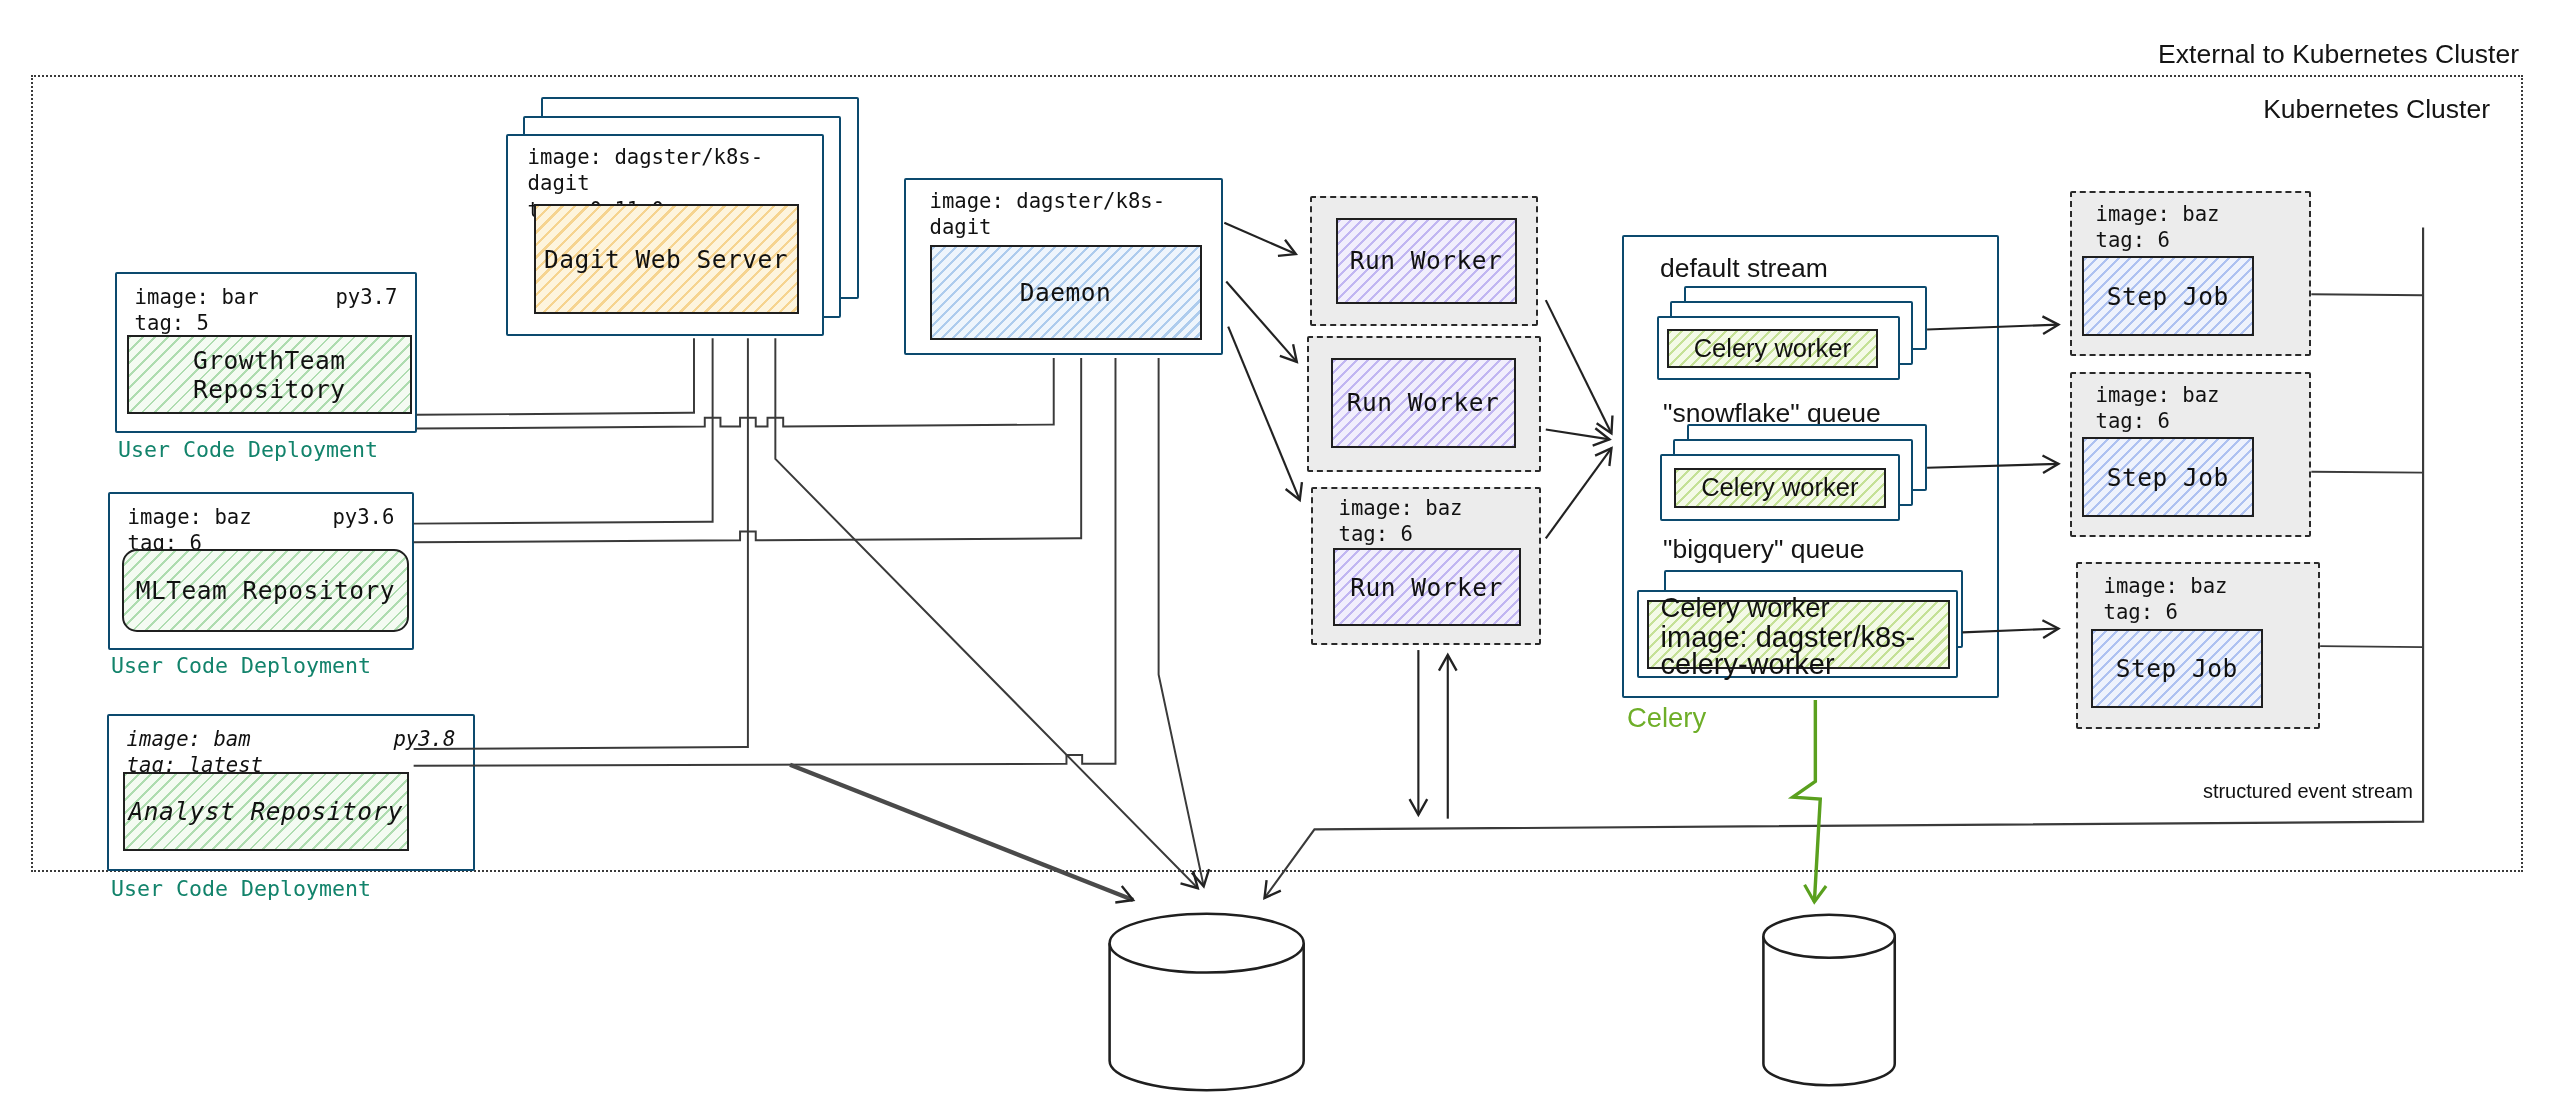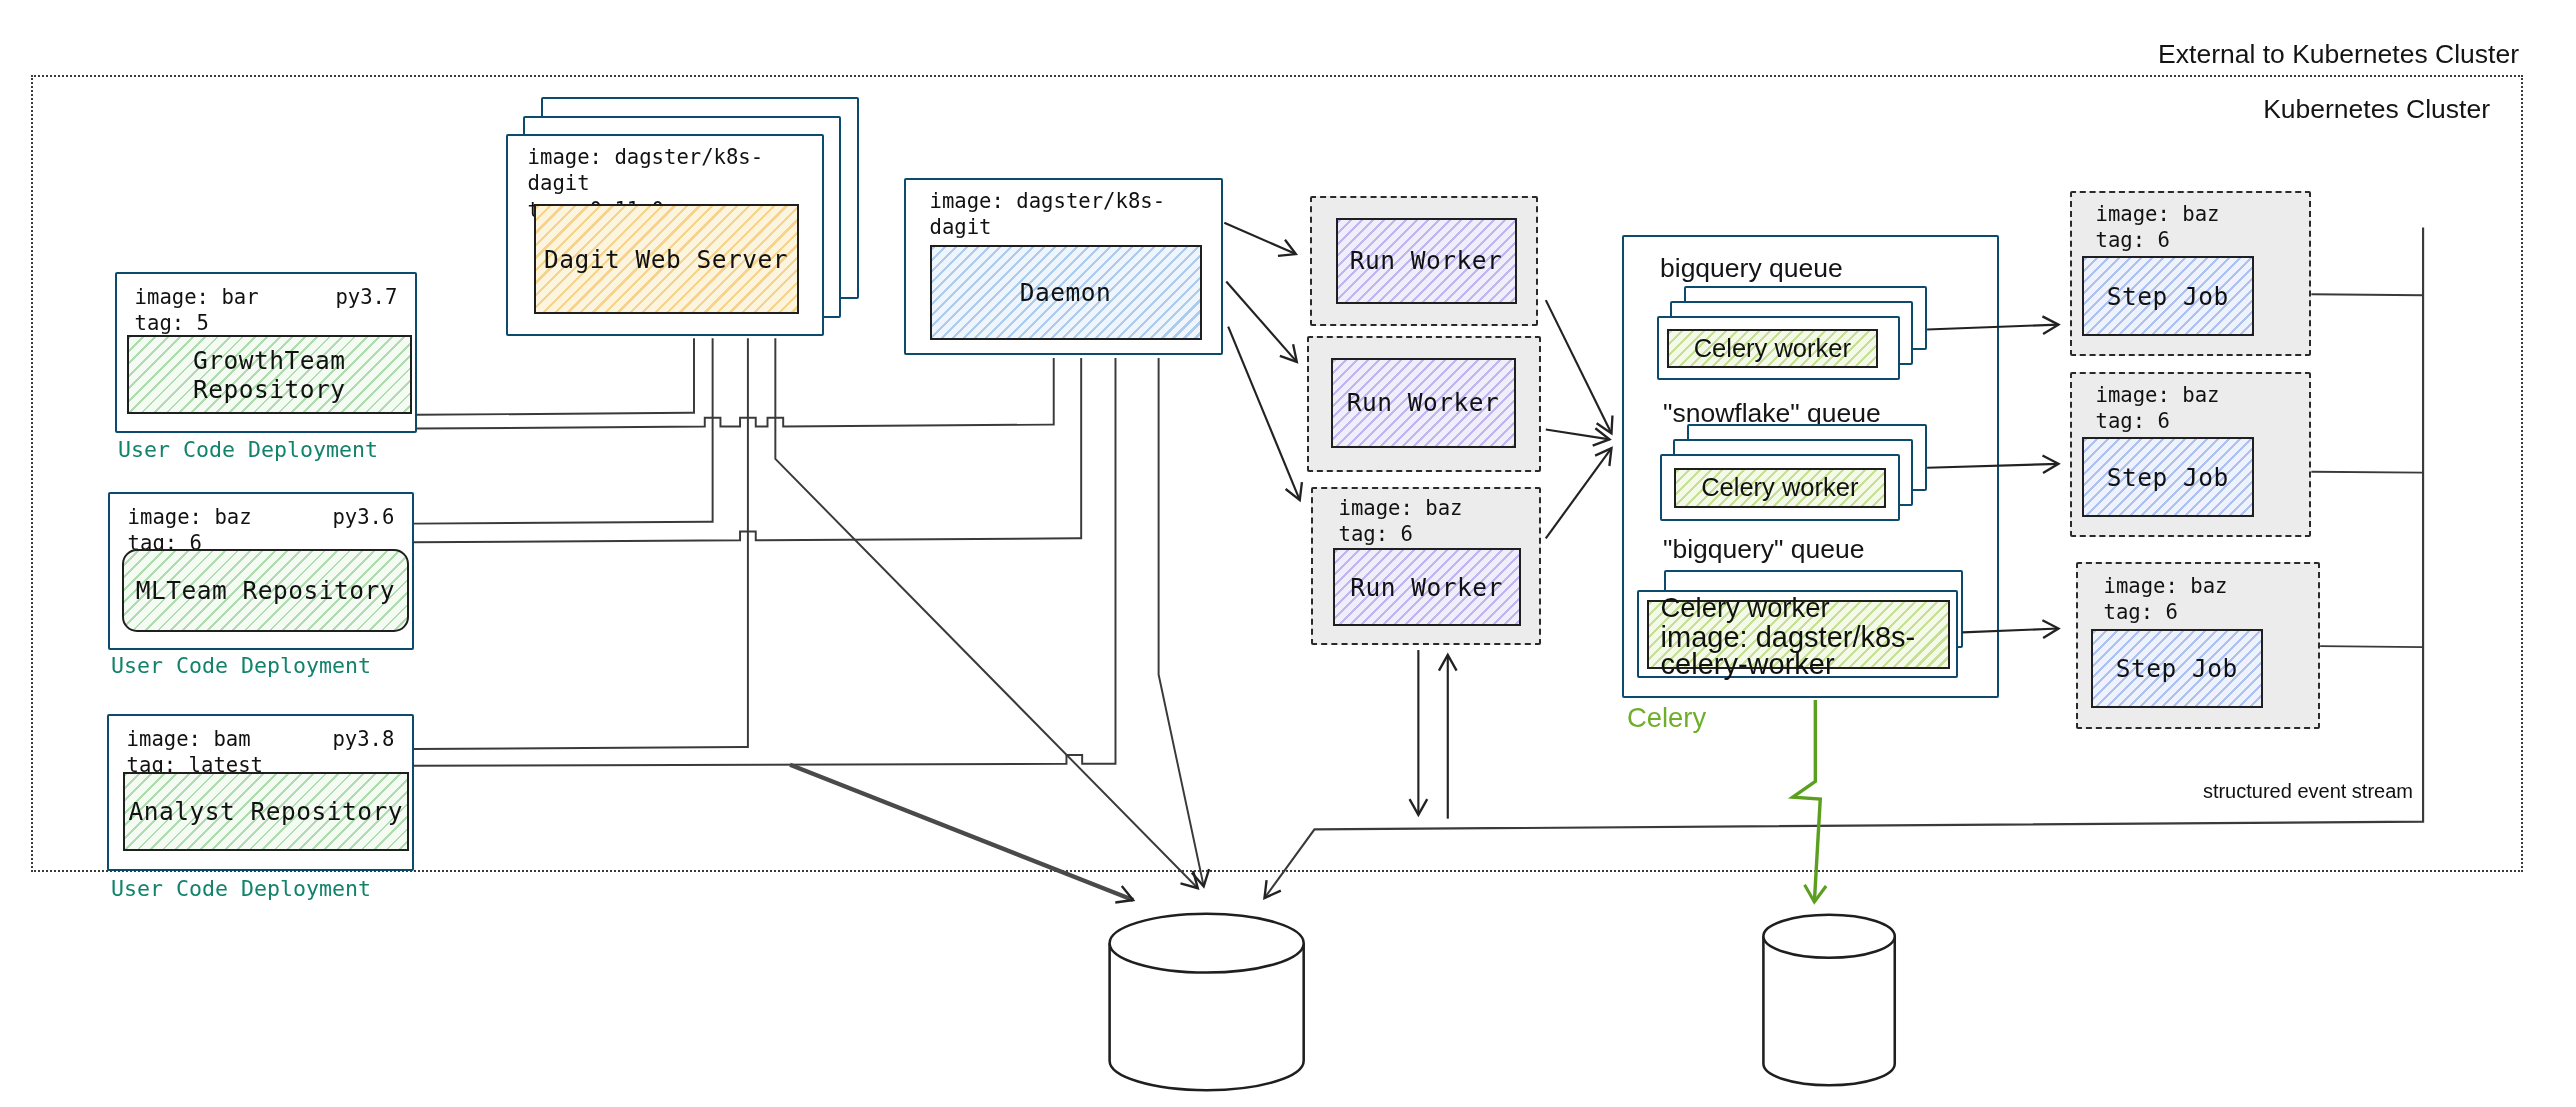--- a/index.html
+++ b/index.html
@@ -65,21 +65,21 @@
         <span>py3.6</span>
       </div>
       <div class="hdr-line">tag: 6</div>
     </div>
     <div class="hatch hatch-green title25" style="left:11.8px; top:55px; width:287px; height:83px;border-radius:15px;">
       <span>MLTeam Repository</span>
     </div>
   </div>
   <div class="ucd-label mono" style="left:111px; top:653px;">User Code Deployment</div>
 
-  <div class="box front mono" style="left:107px; top:714px; width:307px; height:157px;">
+  <div class="box front mono" style="left:107px; top:714px; width:368px; height:157px;font-style:italic;">
     <div class="hdr">
       <div class="hdr-row">
         <span>image: bam</span>
         <span>py3.8</span>
       </div>
       <div class="hdr-line">tag: latest</div>
     </div>
     <div class="hatch hatch-green title25" style="left:13.7px; top:56px; width:286px; height:79px;">
       <span>Analyst Repository</span>
     </div>
@@ -123,21 +123,21 @@
       <div class="hdr-line">image: baz</div>
       <div class="hdr-line">tag: 6</div>
     </div>
     <div class="hatch hatch-purple title25" style="left:19.6px; top:59px; width:188px; height:78px;">
       <span>Run Worker</span>
     </div>
   </div>
 
   <div class="box front" style="left:1622px; top:235px; width:377px; height:463px; z-index:2;"></div>
 
-  <div class="queue-label sans front" style="left:1660px; top:253px;">bigquery queue</div>
+  <div class="queue-label sans front" style="left:1660px; top:253px;">default stream</div>
   <div class="box front" style="left:1684px; top:286px; width:243px; height:64px;"></div>
   <div class="box front" style="left:1670px; top:301px; width:243px; height:64px;"></div>
   <div class="box front" style="left:1657px; top:316px; width:243px; height:64px;">
     <div class="hatch hatch-celery sans" style="left:7.8px; top:10.8px; width:211px; height:39px; font-size:25.5px; justify-content:center;">
       <span>Celery worker</span>
     </div>
   </div>
 
   <div class="queue-label sans front" style="left:1663px; top:398px;">"snowflake" queue</div>
   <div class="box front" style="left:1687px; top:424px; width:240px; height:67px;"></div>

